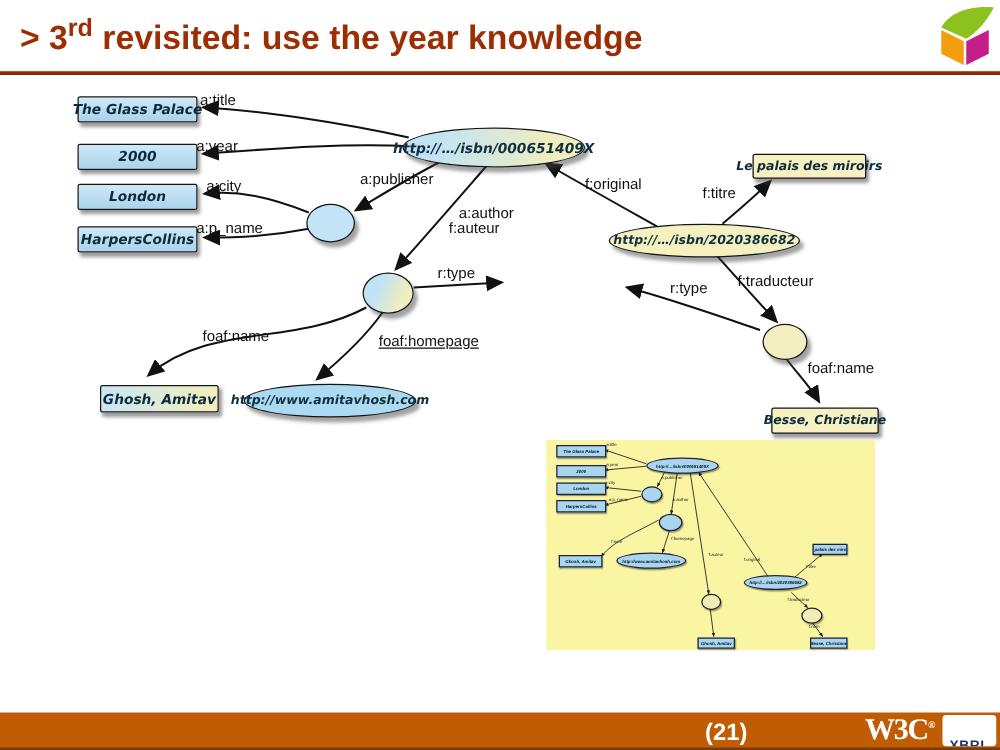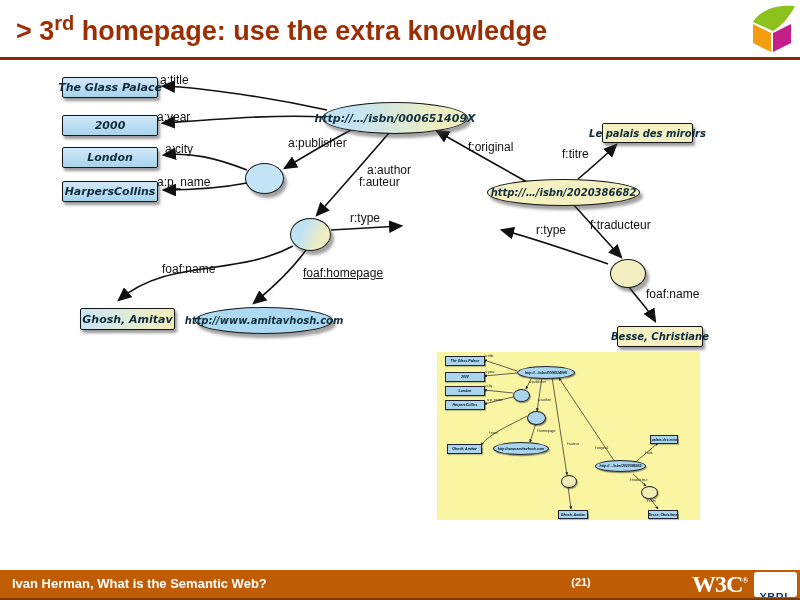--- a/index.html
+++ b/index.html
@@ -32,38 +32,38 @@
   .mini-ell{position:absolute;background:#A9D6EE;border:0.6px solid #223;border-radius:50%;
      display:flex;align-items:center;justify-content:center;overflow:hidden;
      font-style:italic;font-weight:bold;font-size:3.5px;color:#012;
      box-shadow:0.8px 1.2px 1px rgba(0,0,0,.4);white-space:nowrap;}
   .mini-yellow{background:#F2EDB4;}
   .mlabel{position:absolute;font-size:3.5px;color:#222;white-space:nowrap;}
   .footer{position:absolute;left:0;top:570px;width:800px;height:30px;background:#BF5C04;
      border-bottom:2px solid #7A3A00;box-sizing:border-box;}
   .footer-author{position:absolute;left:12px;top:6px;color:#fff;font-size:13px;font-weight:700;}
   .footer-page{position:absolute;left:556px;top:6px;width:50px;text-align:center;color:#fff;
-     font-size:11px;font-weight:700;}
+     font-size:19px;font-weight:700;}
   .w3c{position:absolute;left:692px;top:1px;color:#fff;font-size:24px;font-weight:bold;
      font-family:"Liberation Serif",serif;letter-spacing:-1px;}
   .w3c sup{font-size:8px;}
   .xbrl-box{position:absolute;left:754px;top:2px;width:43px;height:25px;background:#fff;
      border-radius:3px;text-align:center;overflow:hidden;}
   .xbrl-word{font-size:11px;font-weight:bold;color:#17356B;letter-spacing:0.5px;line-height:11px;margin-top:20px;}
   .xbrl-sub{font-size:3px;color:#666;line-height:4px;}
   .xbrl-bar{margin:1px 3px 0 3px;height:5px;
      background:repeating-linear-gradient(90deg,#17356B 0 2px,#ffffff 2px 3px);}
 </style>
 </head>
 <body>
 
 <div class="slide">
 
   <div class="title">
-    <span>&gt; 3</span><sup>rd</sup><span> homepage: use the extra knowledge</span>
+    <span>&gt; 3</span><sup>rd</sup><span> revisited: use the year knowledge</span>
   </div>
   <div class="title-rule"></div>
 
   <svg class="cube-logo" viewBox="0 0 48 50">
     <path d="M5,19 C11,8 27,1 47,3 C41,15 33,23 25,28 L5,19 Z" fill="#8DC21E"></path>
     <path d="M5,21 L23,30 L23,49 L5,40 Z" fill="#F49D10"></path>
     <path d="M25,30 L43,21 L43,40 L25,49 Z" fill="#C41E88"></path>
   </svg>
 
   <svg class="edges" viewBox="0 0 800 600">
@@ -168,21 +168,20 @@
     <div class="mlabel" style="left:52px;top:79px;">f:nom</div>
     <div class="mlabel" style="left:100px;top:77px;">f:homepage</div>
     <div class="mlabel" style="left:130px;top:90px;">f:auteur</div>
     <div class="mlabel" style="left:158px;top:94px;">f:original</div>
     <div class="mlabel" style="left:208px;top:99px;">f:titre</div>
     <div class="mlabel" style="left:193px;top:126px;">f:traducteur</div>
     <div class="mlabel" style="left:210px;top:147px;">f:nom</div>
   </div>
 
   <div class="footer">
-    <div class="footer-author">Ivan Herman, What is the Semantic Web?</div>
     <div class="footer-page">(21)</div>
     <div class="w3c"><span>W3C</span><sup>®</sup></div>
     <div class="xbrl-box">
       <div class="xbrl-word">XBRL</div>
       <div class="xbrl-sub">eXtensible Business Reporting Language</div>
       <div class="xbrl-bar"></div>
     </div>
   </div>
 
 </div>

